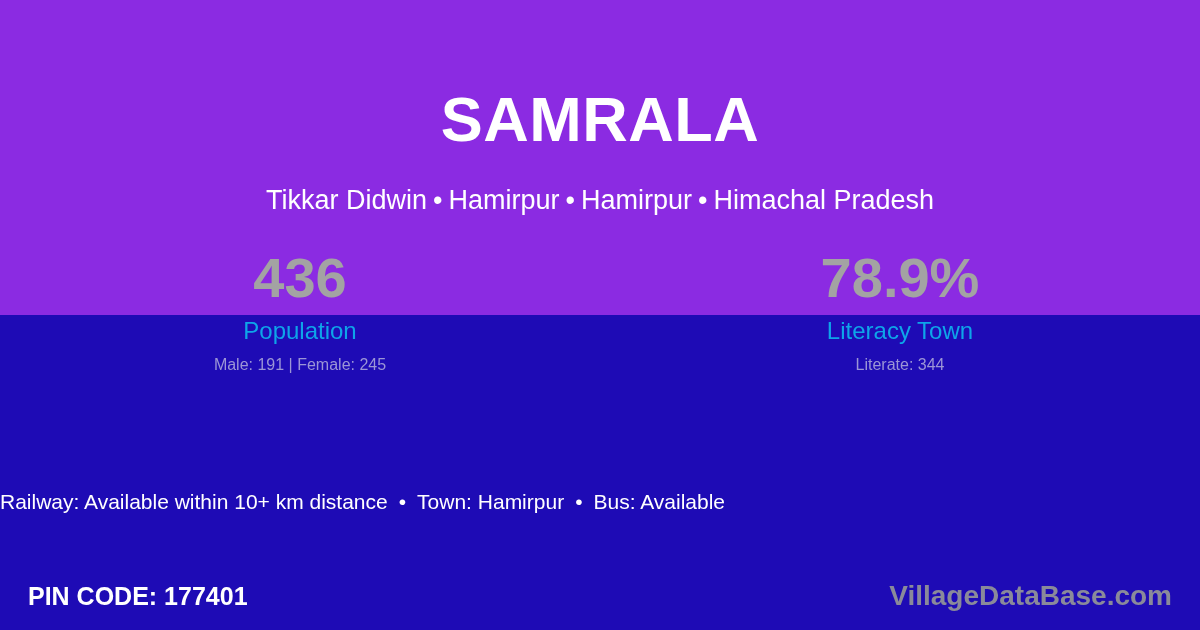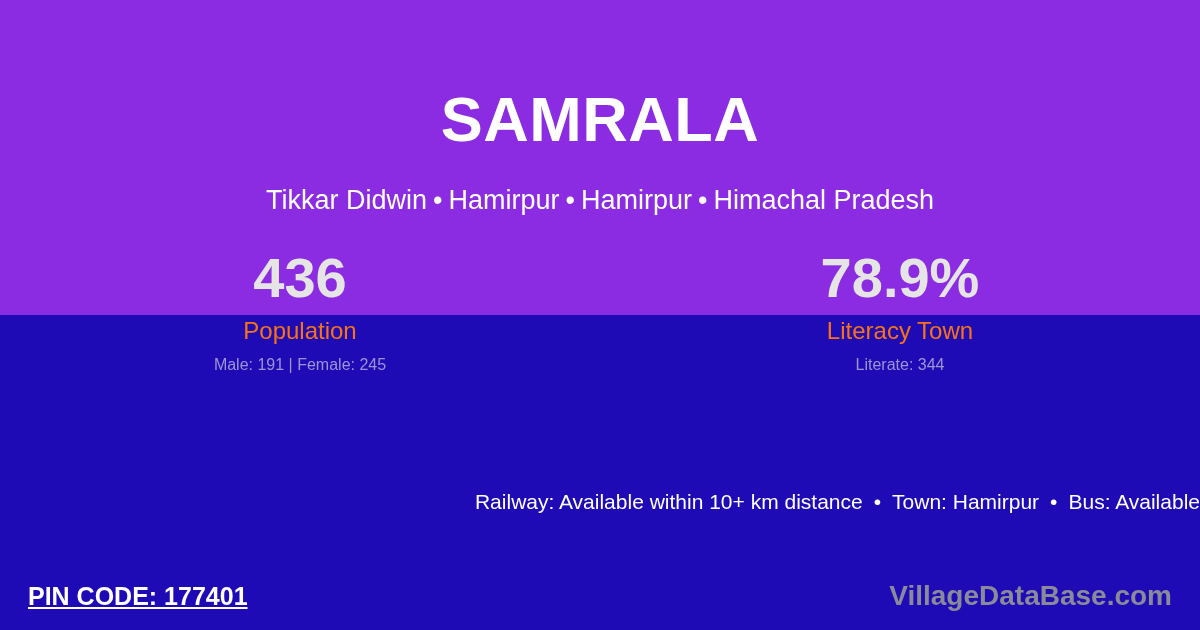--- a/index.html
+++ b/index.html
@@ -81,47 +81,47 @@
     flex-direction: row;
   }
   .stat-col {
     flex: 1 1 0;
     text-align: center;
   }
   .stat-value {
     font-size: 56px;
     font-weight: bold;
     line-height: 56px;
-    color: #e5e5e5;
+    color: #a3a3a3;
     white-space: nowrap;
   }
   .stat-label {
     margin-top: 13px;
     font-size: 24px;
     font-weight: normal;
     line-height: 24px;
-    color: #f97316;
+    color: #0ea5e9;
     white-space: nowrap;
   }
   .stat-sub {
     margin-top: 14px;
     font-size: 16px;
     font-weight: normal;
     line-height: 16px;
     color: #9b95d6;
     white-space: nowrap;
   }
 
   
   .transport-line {
     position: absolute;
     left: 0;
     top: 489px;
     width: 1200px;
-    text-align: right;
+    text-align: left;
     font-size: 21px;
     line-height: 25px;
     color: #ffffff;
     white-space: nowrap;
   }
   .transport-line .sep-dot {
     padding: 0 11px;
   }
 
   
@@ -136,21 +136,20 @@
     justify-content: space-between;
     padding: 0 28px;
     box-sizing: border-box;
   }
   .pin-code {
     font-size: 25px;
     font-weight: bold;
     line-height: 25px;
     color: #ffffff;
     white-space: nowrap;
-    text-decoration: underline;
   }
   .brand {
     font-size: 28px;
     font-weight: bold;
     line-height: 22px;
     color: #8a8a9a;
     white-space: nowrap;
   }
 </style>
 </head>

